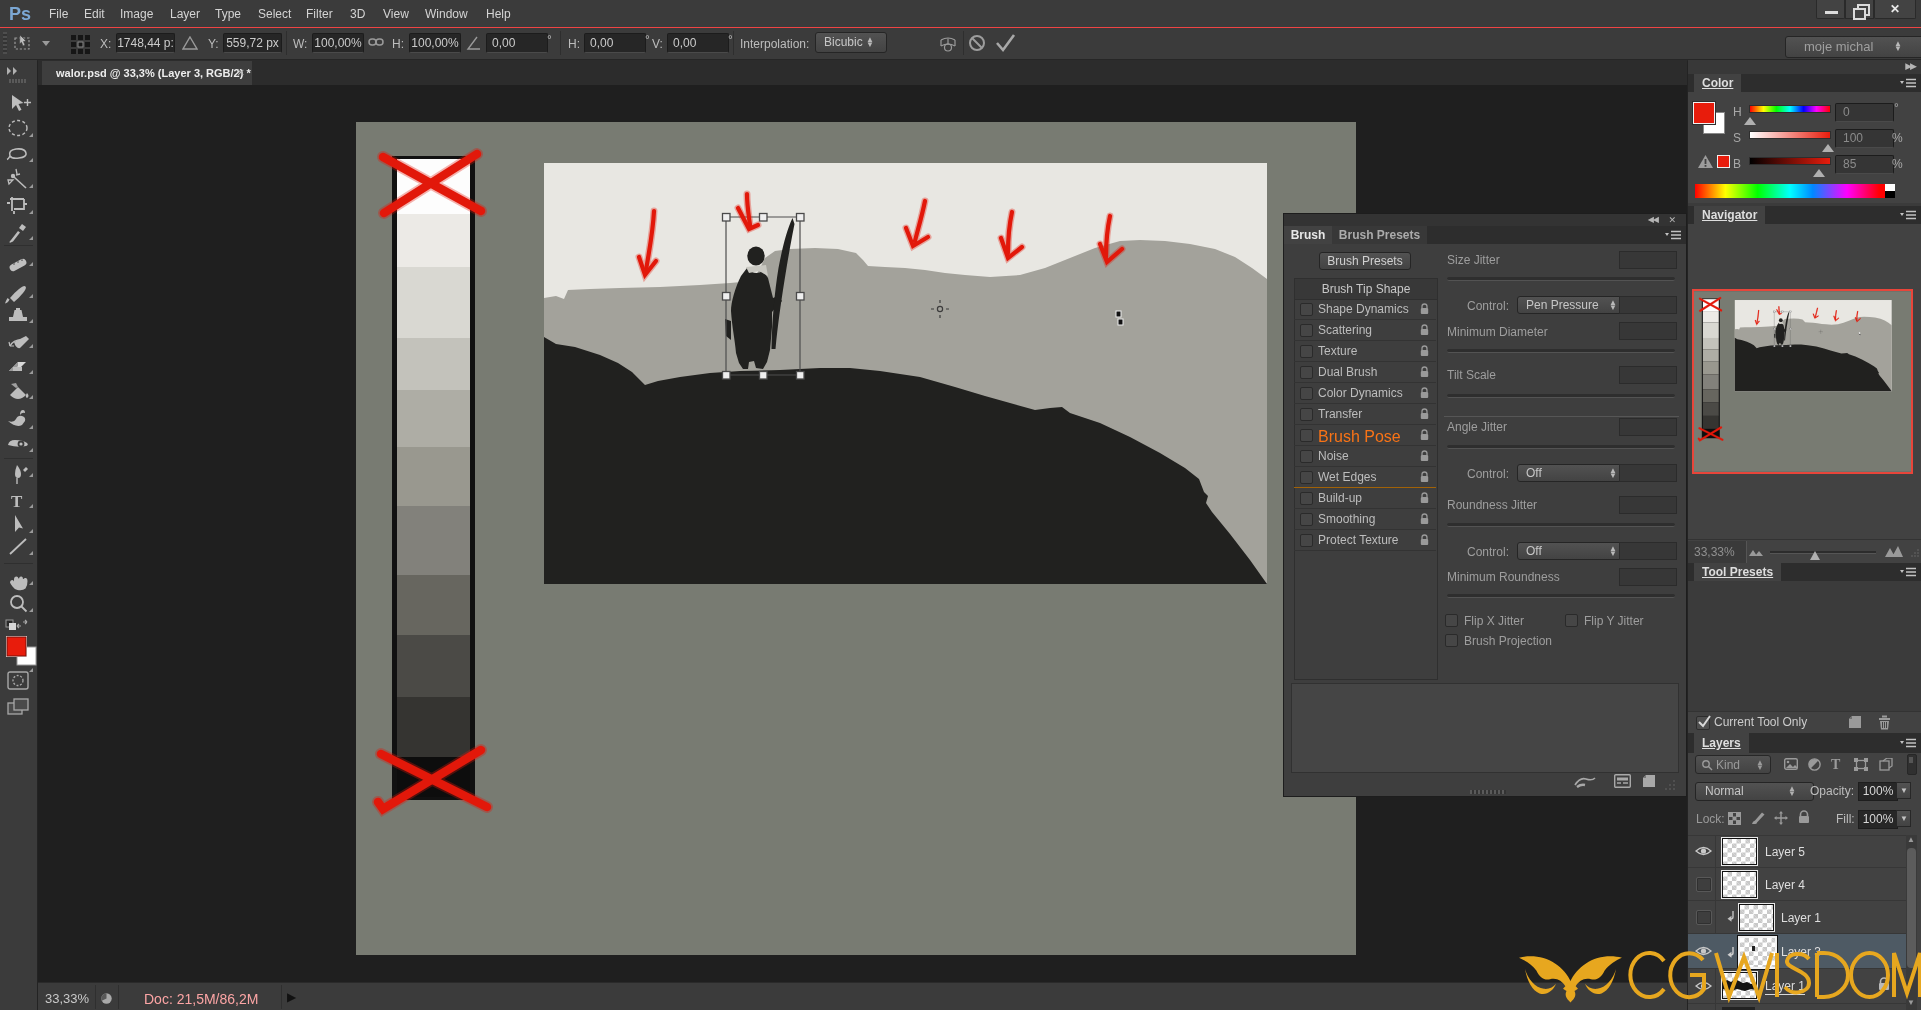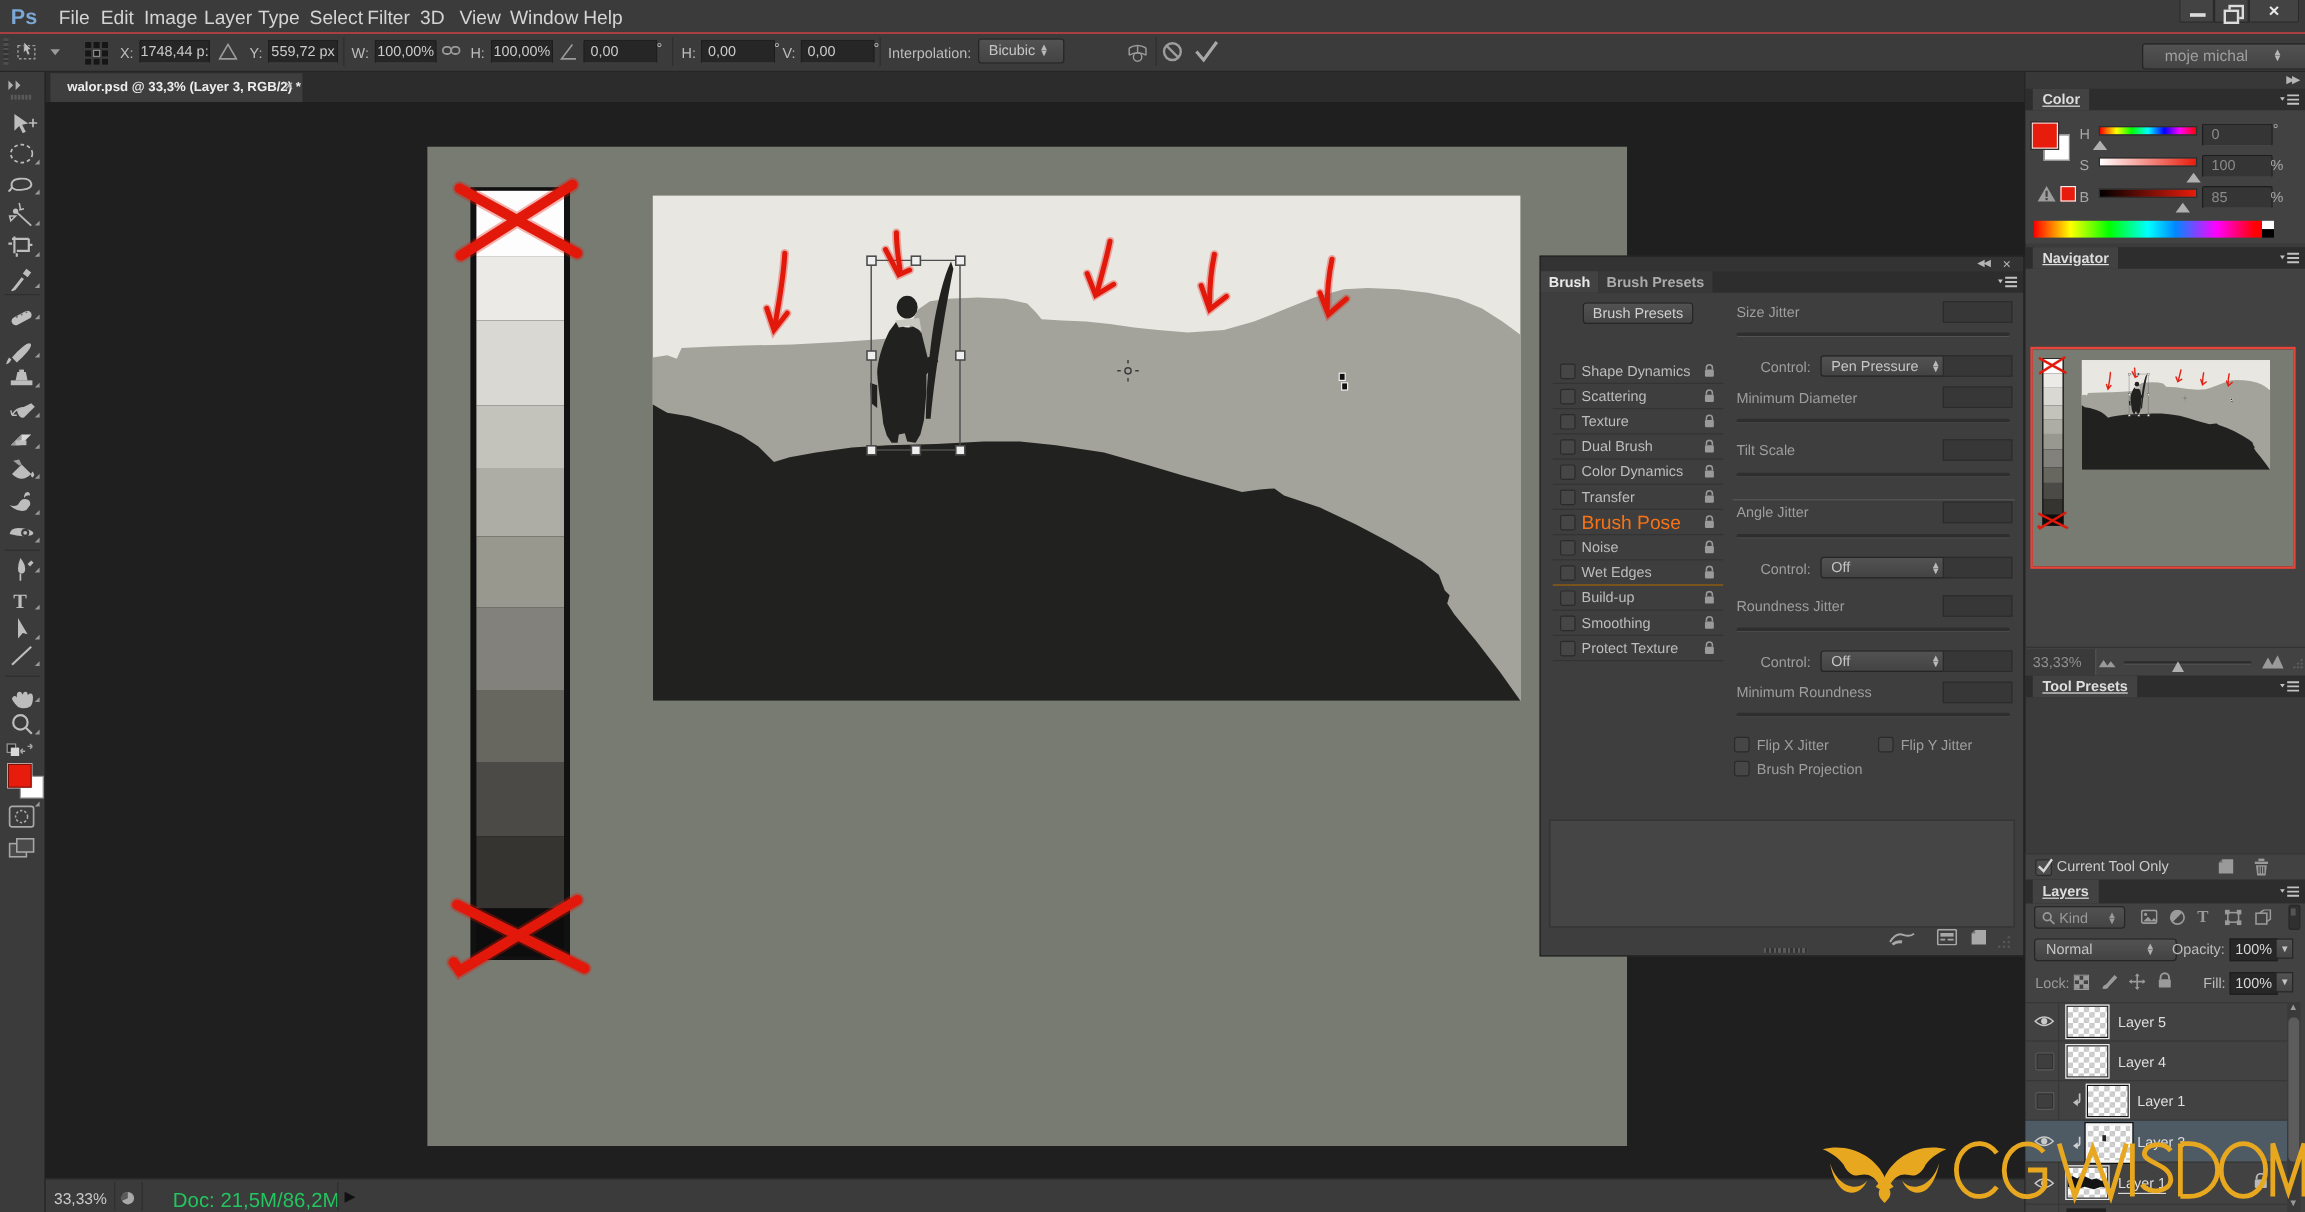--- a/index.html
+++ b/index.html
@@ -2,21 +2,21 @@
 <html><head>
 <meta charset="utf-8">
 <style>
 html,body{margin:0;padding:0;background:#1f1f1f;}
 #root{position:relative;width:1921px;height:1010px;overflow:hidden;background:#232323;
   font-family:"Liberation Sans",sans-serif;-webkit-font-smoothing:antialiased;}
 .abs{position:absolute;}
 
 #menubar{left:0;top:0;width:1921px;height:27px;background:#3b3b3b;border-bottom:5px solid #ef4444;}
 #optbar{left:0;top:28px;width:1921px;height:31px;background:#3b3b3b;border-bottom:2px solid #262626;}
-.menuitem{position:absolute;top:7px;color:#d4d4d4;font-size:16px;}
+.menuitem{position:absolute;top:7px;color:#d4d4d4;font-size:12px;}
 .darkinput{position:absolute;background:#262626;border:1px solid #1c1c1c;border-bottom-color:#4a4a4a;
   color:#cbcbcb;font-size:12px;text-align:center;border-radius:2px;}
 .lbl{position:absolute;color:#bdbdbd;font-size:12px;}
 .dd{position:absolute;background:linear-gradient(#525252,#434343);border:1px solid #252525;
   border-radius:3px;color:#c6c6c6;font-size:12px;}
 .updn{position:absolute;color:#b9b9b9;font-size:8px;line-height:5px;letter-spacing:0;}
 
 #toolbar{left:0;top:60px;width:37px;height:950px;background:#3b3b3b;}
 
 #docarea{left:38px;top:60px;width:1649px;height:922px;background:#222222;}
@@ -407,21 +407,21 @@
     </svg>
   </div>
   <div id="statusbar" class="abs">
     <span class="abs" style="left:7px;top:8px;color:#c9c9c9;font-size:13px">33,33%</span>
     <div class="abs" style="left:57px;top:2px;width:1px;height:24px;background:#2f2f2f"></div>
     <svg class="abs" style="left:62px;top:9px" width="13" height="13" viewBox="0 0 15 15">
       <circle cx="7.5" cy="7.5" r="6" fill="#a9a9a9"></circle>
         <path d="M7.5 7.5 L7.5 1.5 A6 6 0 0 0 2 10 Z" fill="#595959"></path>
     </svg>
     <div class="abs" style="left:80px;top:2px;width:1px;height:24px;background:#2f2f2f"></div>
-    <span class="abs" style="left:106px;top:8px;color:#22c55e;font-size:17px">Doc: 21,5M/86,2M</span>
+    <span class="abs" style="left:106px;top:8px;color:#fca5a5;font-size:14px">Doc: 21,5M/86,2M</span>
     <div class="abs" style="left:243px;top:2px;width:1px;height:24px;background:#2f2f2f"></div>
     <span class="abs" style="left:249px;top:7px;color:#111;font-size:12px">▶</span>
   </div>
   <div id="dock" class="abs">
     <div class="abs" style="left:0;top:0;width:233px;height:14px;background:#383838">
       <span class="abs" style="right:6px;top:1px;color:#b5b5b5;font-size:9px;letter-spacing:-2px">▶▶</span>
     </div>
 
     <div class="panel-tabrow" style="top:14px">
         <div class="panel-tab">Color</div>
@@ -680,20 +680,23 @@
       <div class="abs" style="left:48px;top:0;width:95px;height:18px;color:#ababab;font-weight:bold;font-size:12px;text-align:center;line-height:18px;background:#383838">Brush Presets</div>
       <svg class="pmenu" style="top:4px" viewBox="0 0 16 10">
           <path d="M0 3 l4 0 l-2 3 z" fill="#c2c2c2"></path>
           <g stroke="#c2c2c2" stroke-width="1.6">
             <path d="M6 1.5 h10 M6 5 h10 M6 8.5 h10"></path>
           </g>
         </svg>
     </div>
     <div class="abs" style="left:0;top:30px;width:402px;height:552px;background:#3e3e3e"></div>
     <div class="dd" style="left:35px;top:38px;width:90px;height:16px;line-height:16px;text-align:center;color:#d0d0d0">Brush Presets</div>
+    <div class="abs" style="left:10px;top:64px;width:142px;height:400px;border:1px solid #2f2f2f">
+      <div class="abs" style="left:0;top:0;width:142px;height:20px;background:#383838;color:#c8c8c8;font-size:12px;text-align:center;line-height:20px;border-bottom:1px solid #2f2f2f">Brush Tip Shape</div>
+    </div>
     <div id="brushlist" class="abs" style="left:10px;top:85px;width:142px;height:253px">
 <div class="abs" style="left:0;top:0px;width:142px;height:21px;border-bottom:1px solid #333;box-sizing:border-box">
 <div class="abs" style="left:6px;top:4px;width:11px;height:11px;background:#464646;border:1px solid #2a2a2a;border-radius:2px"></div>
 <span class="abs" style="left:24px;top:3px;color:#bdbdbd;font-size:12px">Shape Dynamics</span>
 <svg class="abs" style="left:126px;top:4px" width="9" height="12" viewBox="0 0 9 12">
             <path d="M2 5 V3.5 a2.5 2.5 0 0 1 5 0 V5" fill="none" stroke="#9a9a9a" stroke-width="1.3"></path>
             <rect x="0.8" y="5" width="7.4" height="6" rx="1" fill="#9a9a9a"></rect>
           </svg>
 </div>
 <div class="abs" style="left:0;top:21px;width:142px;height:21px;border-bottom:1px solid #333;box-sizing:border-box">

